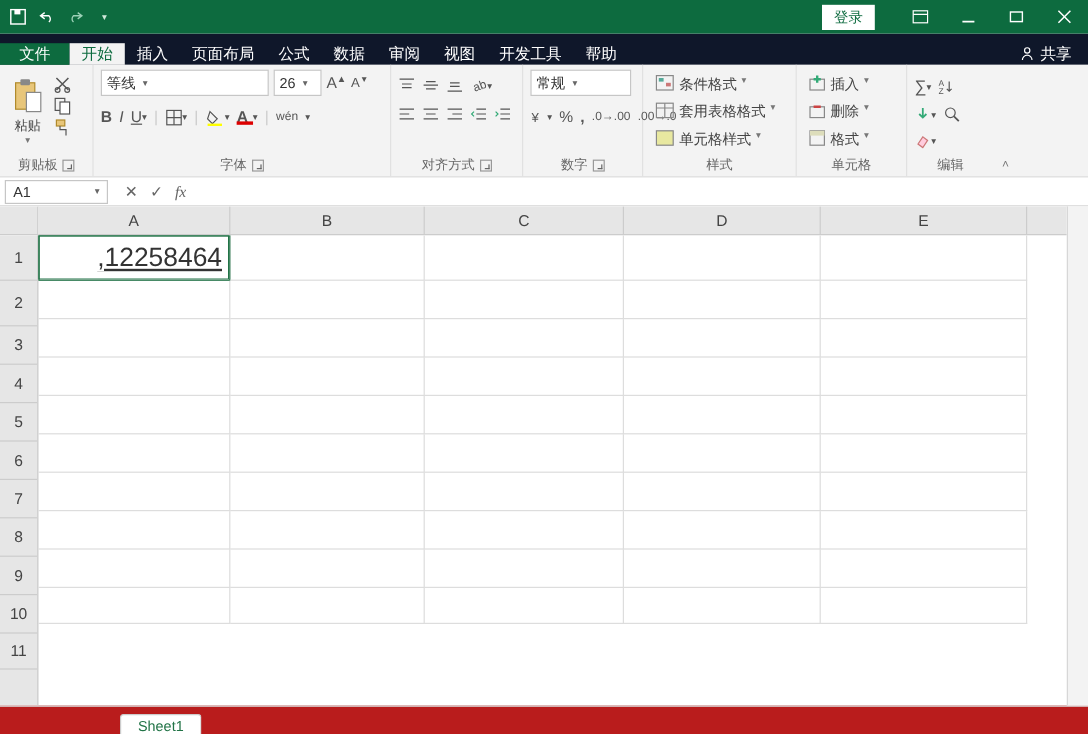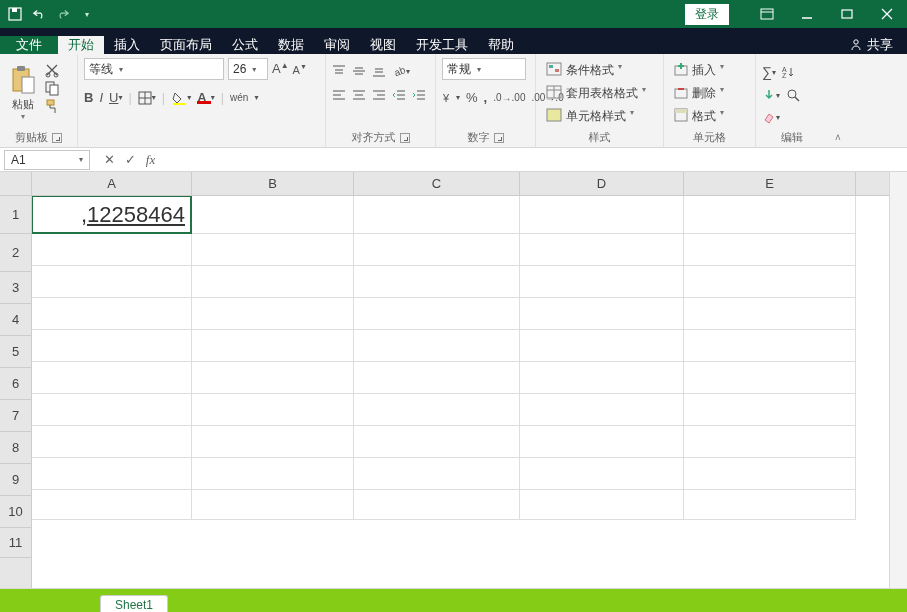--- a/index.html
+++ b/index.html
@@ -59,21 +59,21 @@
   .colhdr { border-right:1px solid #ccc; display:flex; align-items:center; justify-content:center; font-size:13px; color:#444; }
   .rowhdrs { width:32px; background:#e6e6e6; border-right:1px solid #ccc; }
   .rowhdr { border-bottom:1px solid #ccc; display:flex; align-items:center; justify-content:center; font-size:13px; color:#444; }
   .cells { position:relative; }
   .cellrow { display:flex;text-decoration:underline; }
   .cell { border-right:1px solid #ddd; border-bottom:1px solid #ddd; font-size:22px; display:flex; align-items:center; justify-content:flex-end; padding:0 6px; overflow:hidden; white-space:nowrap; }
   .cell.selected { outline:1px solid #217346; outline-offset:-1px; box-shadow: inset 0 0 0 1px #217346; }
   .vscroll { width:18px; background:#f3f3f3; border-left:1px solid #d7d7d7; }
 
   
-  .tabstrip { height:24px; background:#84cc16; border-top:1px solid #d7d7d7; display:flex; align-items:flex-end; padding-left:100px; gap:12px; }
+  .tabstrip { height:24px; background:#b91c1c; border-top:1px solid #d7d7d7; display:flex; align-items:flex-end; padding-left:100px; gap:12px; }
   .sheet-tab { background:#fff; border:1px solid #ccc; border-bottom:none; padding:2px 14px 0 14px; font-size:12px; color:#217346; border-radius:3px 3px 0 0; }
 
   svg { display:block; }
 </style>
 </head>
 <body>
 
 <div class="titlebar">
   <div class="qat">
     <span class="ic">
@@ -232,20 +232,24 @@
             <svg width="14" height="4" style="margin-left:-10px;margin-top:10px">
               <rect width="14" height="3" fill="#d00"></rect>
             </svg>
             <small style="font-size:8px">▾</small>
           </span>
         <span style="color:#ccc">|</span>
         <span style="font-size:10px">wén</span>
           <small style="font-size:8px">▾</small>
       </div>
     </div>
+    <div class="glabel">
+        <span>字体</span> 
+        <span class="dlaunch"></span>
+      </div>
   </div>
 
   <div class="group" style="width:110px">
     <div class="gbody" style="flex-direction:column;gap:6px;padding-top:2px">
       <div class="iconrow">
         <span>
             <svg width="14" height="14">
               <line x1="1" y1="2" x2="13" y2="2" stroke="#555"></line>
               <line x1="3" y1="6" x2="11" y2="6" stroke="#555"></line>
               <line x1="3" y1="9" x2="11" y2="9" stroke="#555"></line>

